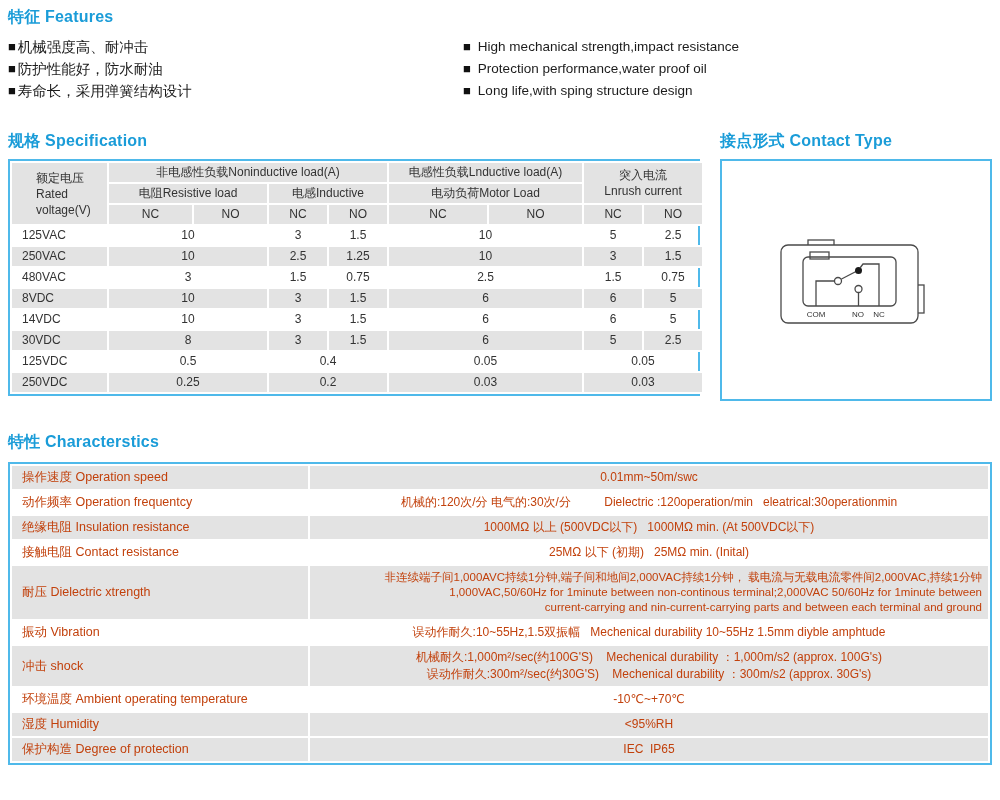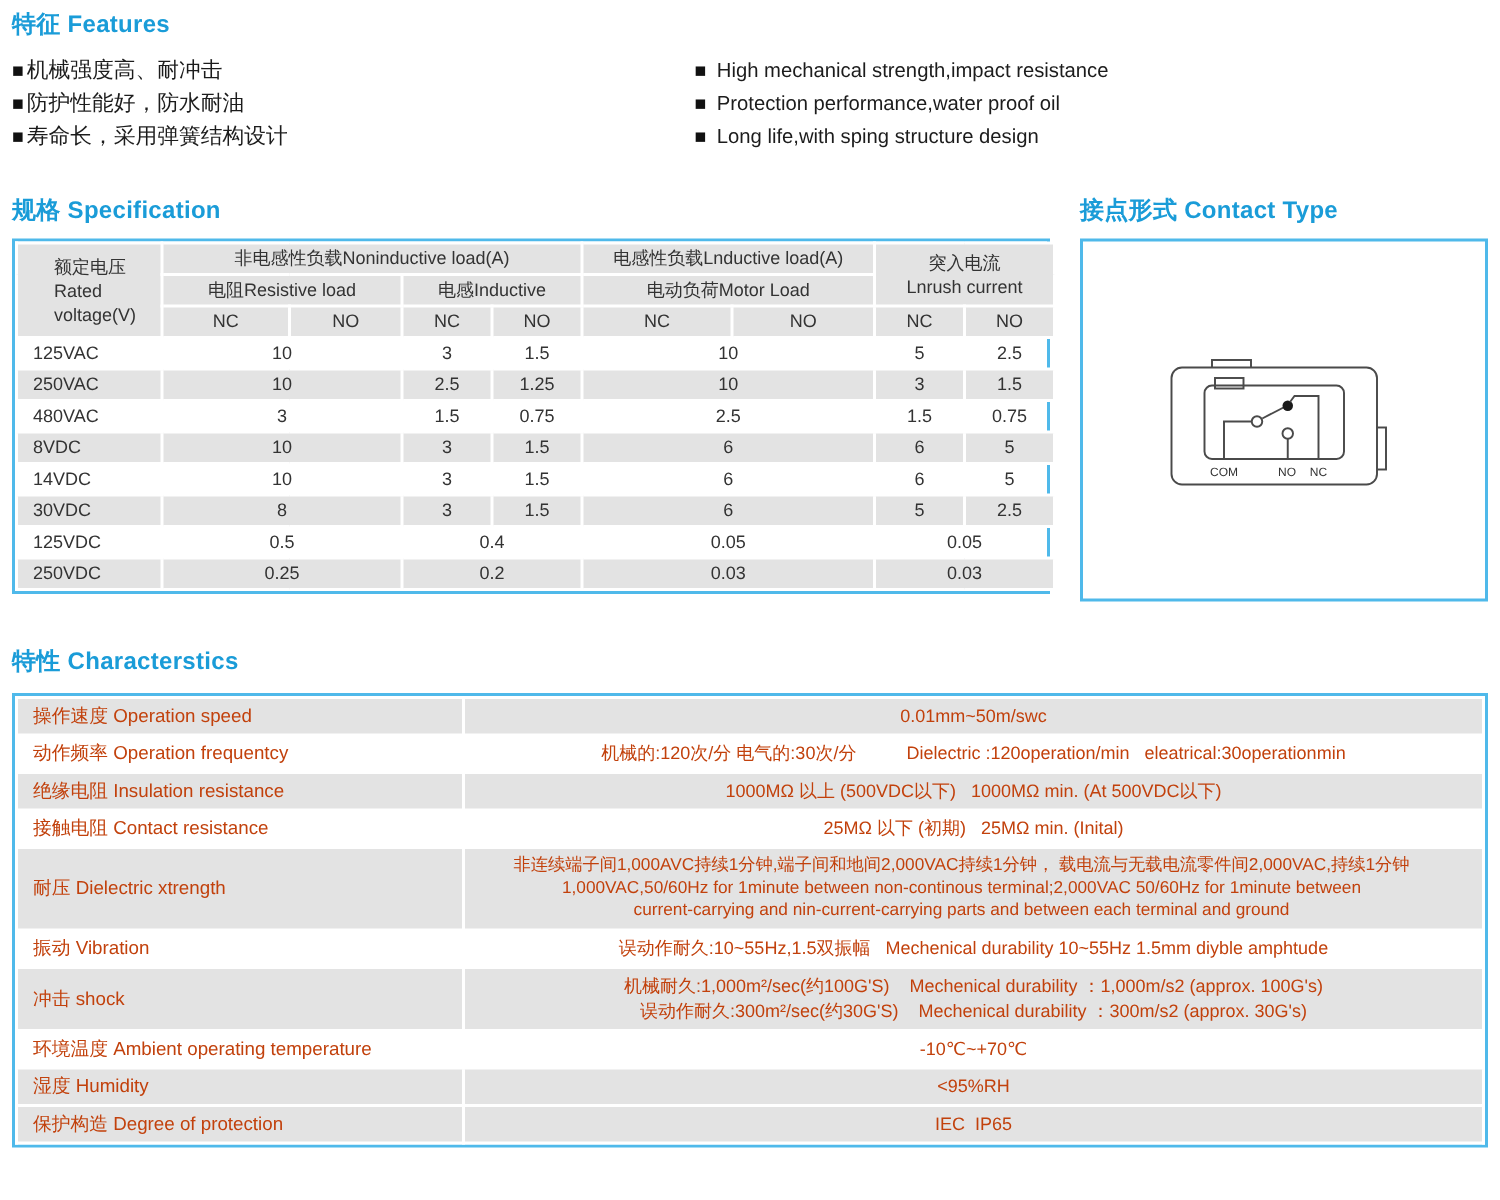--- a/index.html
+++ b/index.html
@@ -63,21 +63,21 @@
   .char-table td { font-size:12px; color:#c2410c; vertical-align:middle; }
   .char-table tr.shaded td { background:#e3e3e3; }
   .char-table td.char-label {
     width:298px; text-align:left; padding:3px 4px 3px 10px;
     font-size:12.5px; line-height:17px;
   }
   .char-table td.char-value {
     text-align:center; padding:3px 6px; line-height:17px; white-space:pre-wrap;
   }
   .char-table td.char-value.left {
-    text-align:center; font-size:11.5px; line-height:15px; padding:4px 24px 4px 8px;
+    text-align:right; font-size:11.5px; line-height:15px; padding:4px 6px 4px 8px;
   }
 </style>
 </head>
 <body>
 
 <div class="page">
 
   <section>
     <h2 class="sec-title">特征 Features</h2>
     <div class="features-row">

